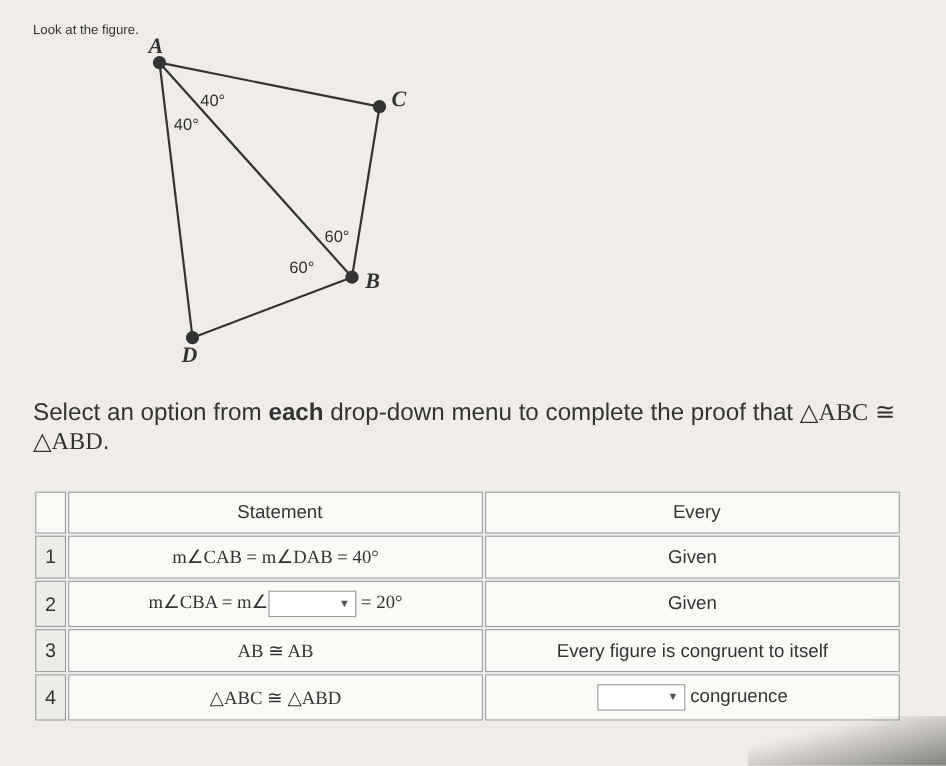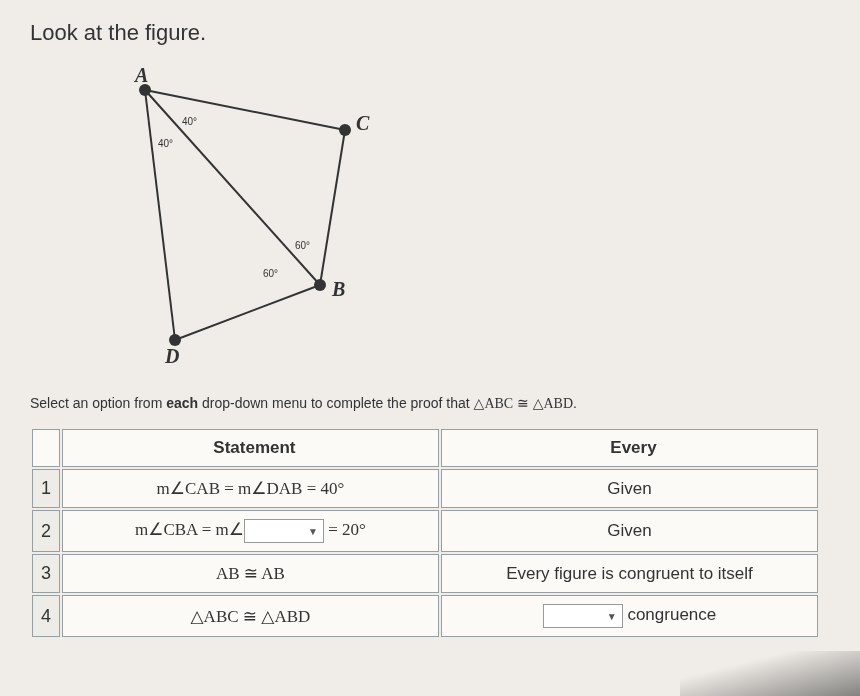--- a/index.html
+++ b/index.html
@@ -4,46 +4,46 @@
   <style>
     * { box-sizing: border-box; margin: 0; padding: 0; }
     body {
       font-family: Arial, sans-serif;
       background: #f0ede8;
       width: 860px;
       height: 696px;
       padding: 20px 30px;
       color: #333;
     }
-    .prompt { font-size: 22px; margin-bottom: 24px; }
+    .prompt { font-size: 12px; margin-bottom: 3px; }
     .figure-area {
       position: relative;
       width: 320px;
       height: 300px;
       margin-left: 60px;
       margin-bottom: 25px;
     }
     .figure-area svg { position: absolute; top: 0; left: 0; }
     .vlabel { position: absolute; font-style: italic; font-family: 'Times New Roman', serif; font-size: 20px; font-weight: bold; }
-    .alabel { position: absolute; font-size: 10px; }
-    .instruction { font-size: 14px; margin-bottom: 15px; }
+    .alabel { position: absolute; font-size: 15px; }
+    .instruction { font-size: 22px; margin-bottom: 31px; }
     table.proof {
       border-collapse: separate;
       border-spacing: 2px;
       width: 790px;
     }
     table.proof th, table.proof td {
       border: 1px solid #95a0a5;
       background: #fbfaf7;
       font-size: 17px;
       padding: 8px 4px;
       text-align: center;
       vertical-align: middle;
     }
-    table.proof th { font-weight: bold; padding-left: 12px; }
+    table.proof th { font-weight: normal; padding-left: 12px; }
     table.proof td.num {
       width: 28px;
       background: #eeece6;
       font-size: 18px;
     }
     table.proof .stmt { width: 380px; }
     table.proof .reason { width: 380px; }
     .dd {
       display: inline-block;
       border: 1px solid #999;

